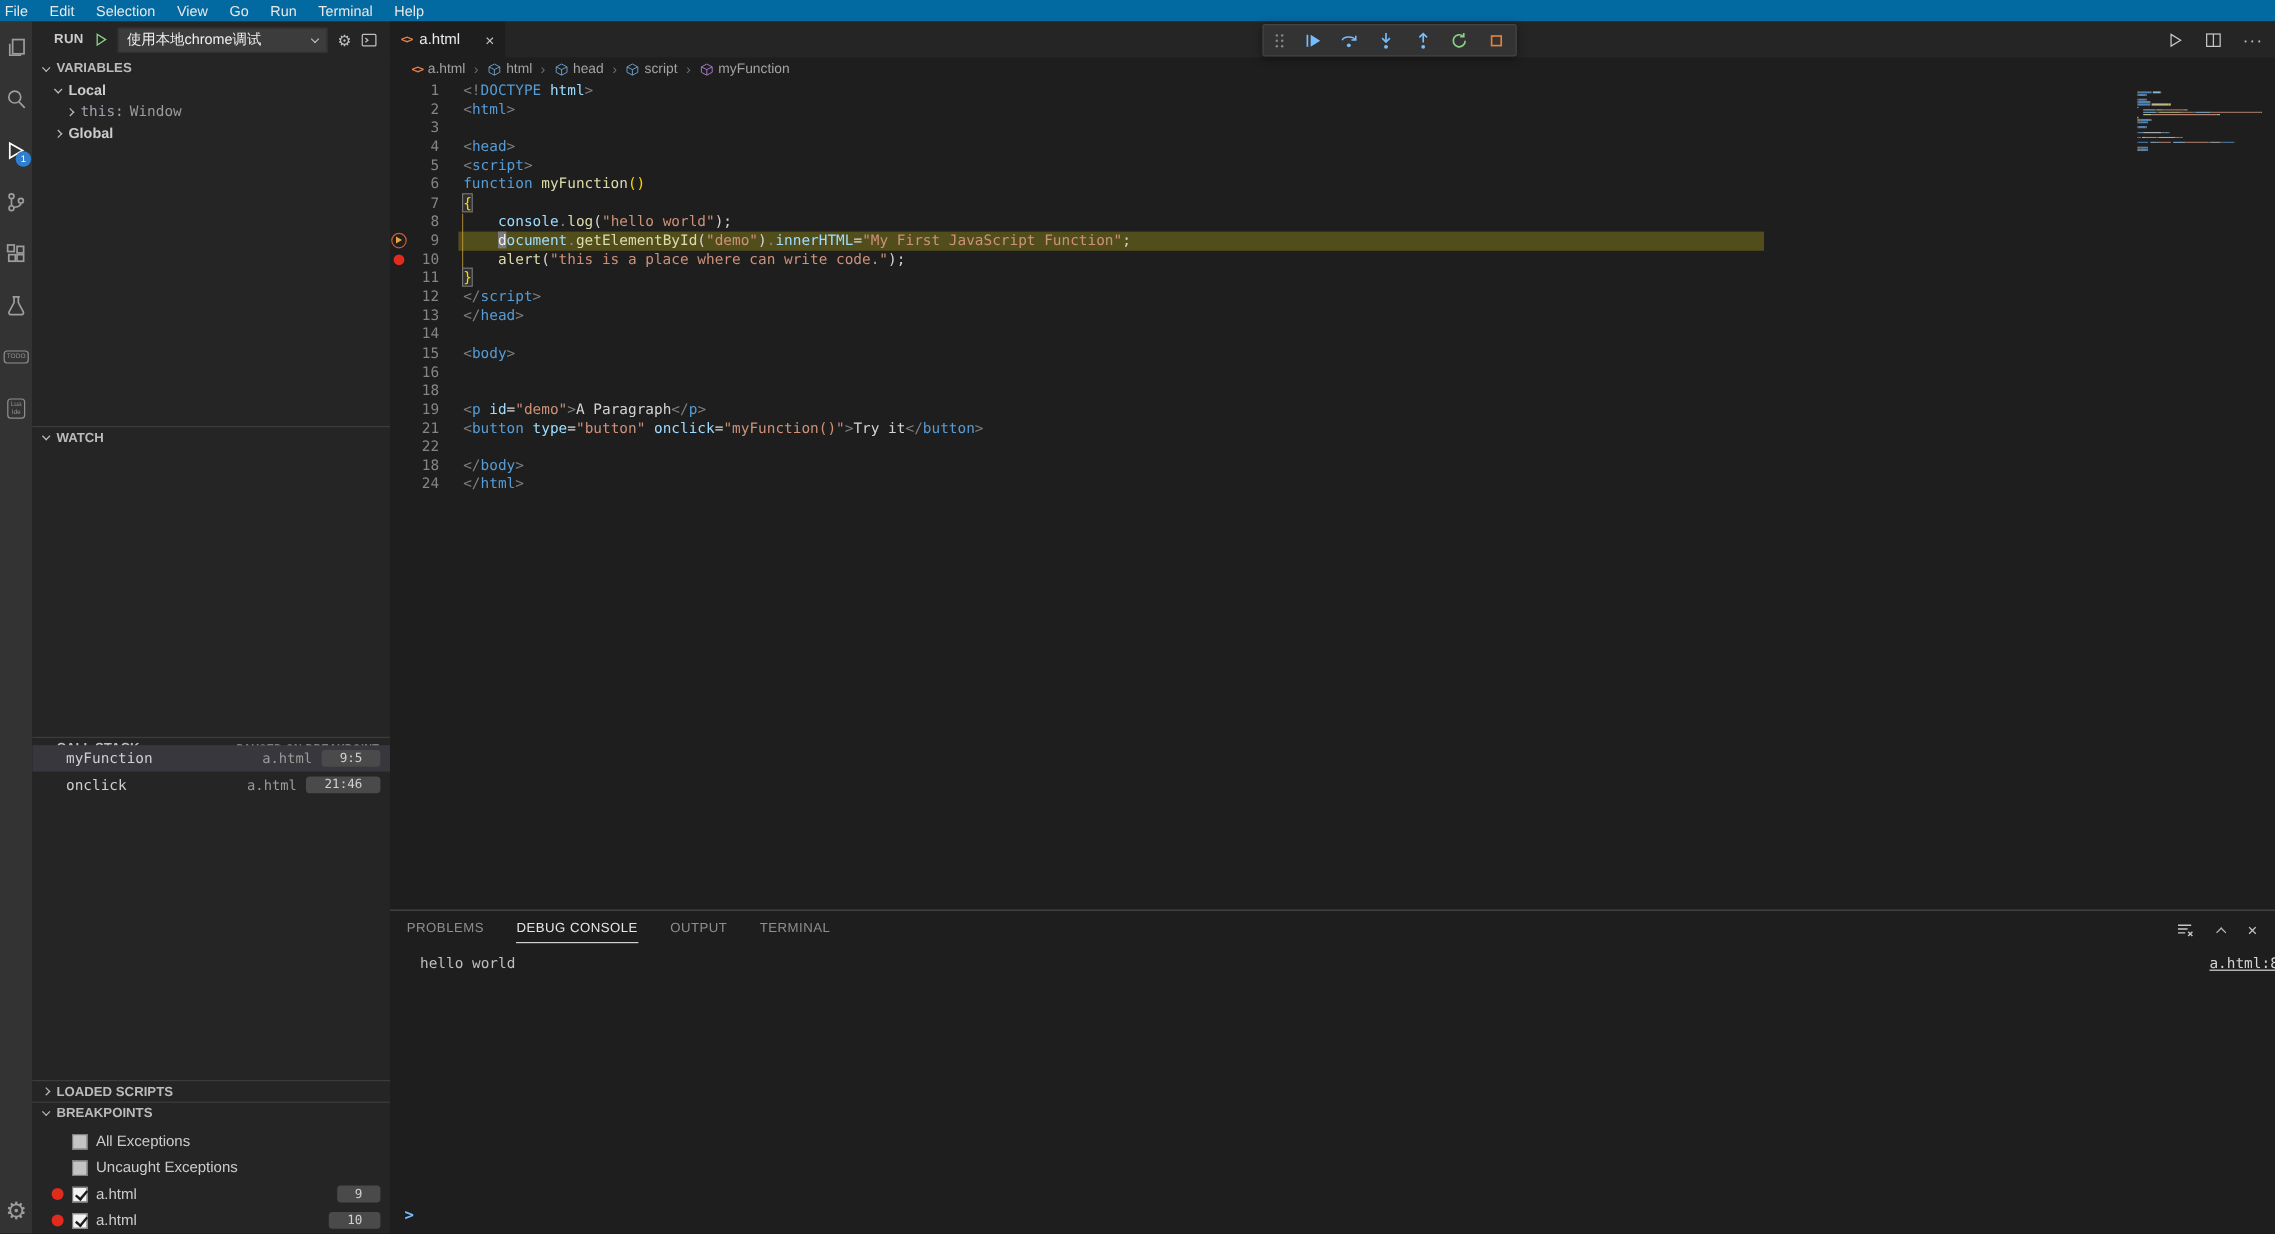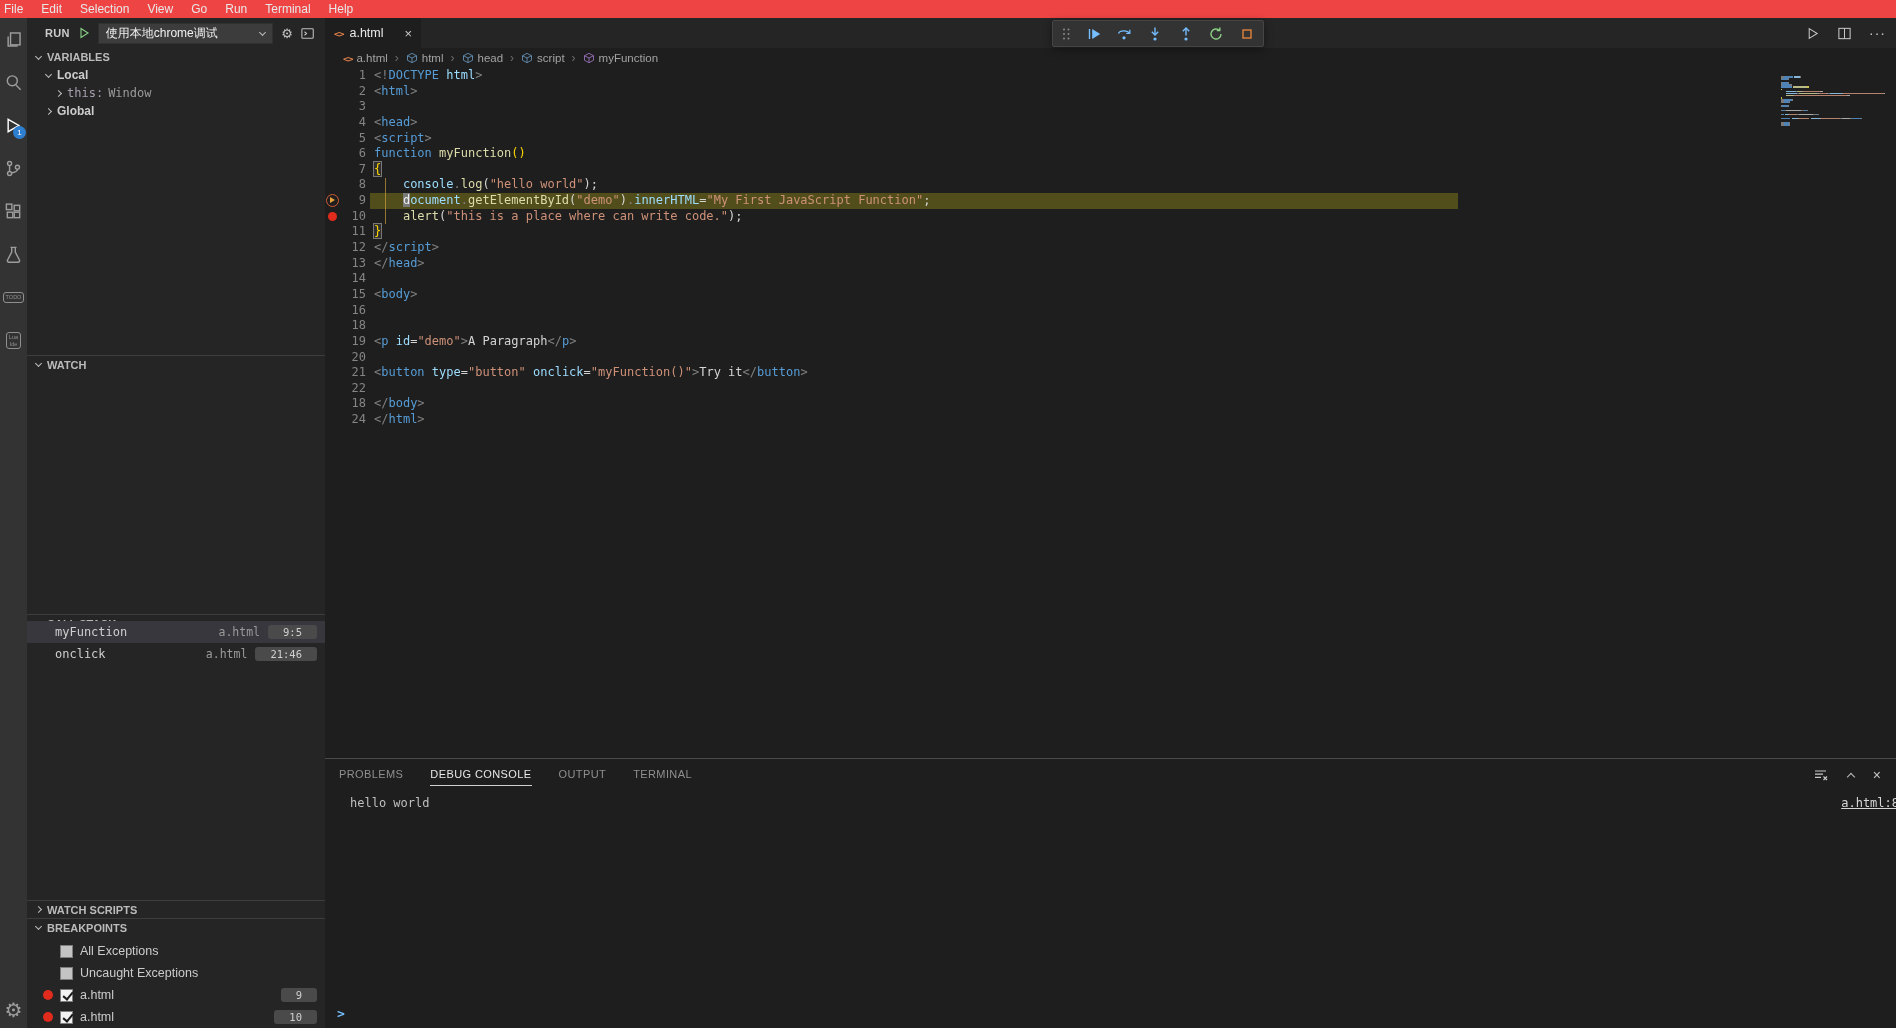--- a/index.html
+++ b/index.html
@@ -1,19 +1,19 @@
 <!DOCTYPE html>
 <html><head>
 <meta charset="utf-8">
 <style>
   *{margin:0;padding:0;box-sizing:border-box}
   html,body{width:1896px;height:1028px;overflow:hidden;background:#1e1e1e;font-family:"Liberation Sans",sans-serif;-webkit-font-smoothing:antialiased}
 
   
-  #titlebar{height:18px;background:#ef4444;display:flex;align-items:center;color:#e8e8e8;font-size:12px}
+  #titlebar{height:18px;background:#0369a1;display:flex;align-items:center;color:#e8e8e8;font-size:12px}
   .menu-item{padding:0 9px;line-height:18px;cursor:default}
   .menu-item:first-child{margin-left:-5px}
 
   #main{display:flex;height:1010px}
 
   
   #activitybar{width:27px;background:#333333;display:flex;flex-direction:column;align-items:center;position:relative;flex:none}
   .ab-item{height:43px;width:100%;display:flex;align-items:center;justify-content:center;position:relative}
   .ab-item svg{stroke:#9d9d9d;fill:none;stroke-width:1.2}
   .ab-item.active svg{stroke:#ffffff}
@@ -62,21 +62,21 @@
 
   
   #debug-toolbar{position:absolute;left:727px;top:2px;width:212px;height:27px;background:#333333;border:1px solid #454545;border-radius:2px;display:flex;align-items:center;justify-content:space-between;padding:0 8px;box-shadow:0 2px 8px rgba(0,0,0,.4);z-index:5}
   #debug-toolbar svg{display:block}
 
   
   #code-region{position:absolute;top:50px;left:0;right:0}
   .crow{display:flex;height:15.65px;line-height:15.65px;font-family:"DejaVu Sans Mono",monospace;font-size:12px;white-space:pre}
   .crow .glyph{width:17px;position:relative;flex:none}
   .crow .lnum{width:24px;text-align:right;color:#858585;flex:none}
-  .crow .codecell{margin-left:8px;position:relative}
+  .crow .codecell{margin-left:20px;position:relative}
   .codecell span{position:relative;z-index:1}
   .debug-line .codecell::before{content:"";position:absolute;left:-4px;top:0;width:1088px;height:100%;background:#524e1b;z-index:0}
   .bp-cur{position:absolute;left:1px;top:1px;width:13px;height:13px;border:1.6px solid #ce5a33;border-radius:50%}
   .bp-cur::after{content:"";position:absolute;left:3px;top:2px;border-left:5px solid #e8a33d;border-top:3.5px solid transparent;border-bottom:3.5px solid transparent}
   .bp-dot{position:absolute;left:3px;top:3.5px;width:9px;height:9px;border-radius:50%;background:#e02b1d}
   #bracket-guide{position:absolute;left:60px;top:110px;height:46px;width:1px;background:rgba(214,164,62,.65)}
   .tk-punct{color:#808080}.tk-tag{color:#569cd6}.tk-attr{color:#9cdcfe}.tk-str{color:#ce9178}
   .tk-kw{color:#569cd6}.tk-fn{color:#dcdcaa}.tk-var{color:#9cdcfe}.tk-plain{color:#d4d4d4}
   .tk-brace{color:#ffd700}.tk-op{color:#d4d4d4}
   .tk-cursor{color:#ededed;background:#7a7a7a}
@@ -222,21 +222,21 @@
         </div>
         <div class="cs-row">
           <span>onclick</span>
           <span class="cs-file">a.html</span>
           <span class="badge">21:46</span>
         </div>
       </div>
 
     <div class="sec-h bordered" style="top:882px">
       <span class="chev right"></span>
-      <span>WATCH SCRIPTS</span>
+      <span>LOADED SCRIPTS</span>
     </div>
     <div class="sec-h bordered" style="top:900px">
       <span class="chev down"></span>
       <span>BREAKPOINTS</span>
     </div>
     <div style="position:absolute;top:922px;left:0;right:0">
         <div class="bp-row">
           <span class="bp-spacer"></span>
           <span class="cb"></span>
           <span>All Exceptions</span>
@@ -379,21 +379,20 @@
           <div class="crow debug-line"><span class="glyph"><span class="bp-cur"></span></span><span class="lnum">9</span><span class="codecell"><span class="tk-plain">    </span><span class="tk-cursor">d</span><span class="tk-var">ocument</span><span class="tk-punct">.</span><span class="tk-fn">getElementById</span><span class="tk-plain">(</span><span class="tk-str">"demo"</span><span class="tk-plain">)</span><span class="tk-punct">.</span><span class="tk-attr">innerHTML</span><span class="tk-op">=</span><span class="tk-str">"My First JavaScript Function"</span><span class="tk-plain">;</span></span></div>
           <div class="crow"><span class="glyph"><span class="bp-dot"></span></span><span class="lnum">10</span><span class="codecell"><span class="tk-plain">    </span><span class="tk-fn">alert</span><span class="tk-plain">(</span><span class="tk-str">"this is a place where can write code."</span><span class="tk-plain">);</span></span></div>
           <div class="crow"><span class="glyph"></span><span class="lnum">11</span><span class="codecell"><span class="tk-brace-match">}</span></span></div>
           <div class="crow"><span class="glyph"></span><span class="lnum">12</span><span class="codecell"><span class="tk-punct">&lt;/</span><span class="tk-tag">script</span><span class="tk-punct">&gt;</span></span></div>
           <div class="crow"><span class="glyph"></span><span class="lnum">13</span><span class="codecell"><span class="tk-punct">&lt;/</span><span class="tk-tag">head</span><span class="tk-punct">&gt;</span></span></div>
           <div class="crow"><span class="glyph"></span><span class="lnum">14</span><span class="codecell"></span></div>
           <div class="crow"><span class="glyph"></span><span class="lnum">15</span><span class="codecell"><span class="tk-punct">&lt;</span><span class="tk-tag">body</span><span class="tk-punct">&gt;</span></span></div>
           <div class="crow"><span class="glyph"></span><span class="lnum">16</span><span class="codecell"></span></div>
           <div class="crow"><span class="glyph"></span><span class="lnum">18</span><span class="codecell"></span></div>
           <div class="crow"><span class="glyph"></span><span class="lnum">19</span><span class="codecell"><span class="tk-punct">&lt;</span><span class="tk-tag">p</span><span class="tk-plain"> </span><span class="tk-attr">id</span><span class="tk-op">=</span><span class="tk-str">"demo"</span><span class="tk-punct">&gt;</span><span class="tk-plain">A Paragraph</span><span class="tk-punct">&lt;/</span><span class="tk-tag">p</span><span class="tk-punct">&gt;</span></span></div>
-          <div class="crow"><span class="glyph"></span><span class="lnum">20</span><span class="codecell"></span></div>
           <div class="crow"><span class="glyph"></span><span class="lnum">21</span><span class="codecell"><span class="tk-punct">&lt;</span><span class="tk-tag">button</span><span class="tk-plain"> </span><span class="tk-attr">type</span><span class="tk-op">=</span><span class="tk-str">"button"</span><span class="tk-plain"> </span><span class="tk-attr">onclick</span><span class="tk-op">=</span><span class="tk-str">"myFunction()"</span><span class="tk-punct">&gt;</span><span class="tk-plain">Try it</span><span class="tk-punct">&lt;/</span><span class="tk-tag">button</span><span class="tk-punct">&gt;</span></span></div>
           <div class="crow"><span class="glyph"></span><span class="lnum">22</span><span class="codecell"></span></div>
           <div class="crow"><span class="glyph"></span><span class="lnum">18</span><span class="codecell"><span class="tk-punct">&lt;/</span><span class="tk-tag">body</span><span class="tk-punct">&gt;</span></span></div>
           <div class="crow"><span class="glyph"></span><span class="lnum">24</span><span class="codecell"><span class="tk-punct">&lt;/</span><span class="tk-tag">html</span><span class="tk-punct">&gt;</span></span></div>
         </div>
       <div id="bracket-guide"></div>
     </div>
 
     <div id="minimap">
         <div class="mm-row"><span class="mm-punct" style="width: 2.7px;"></span><span class="mm-tag" style="width: 9.45px;"></span><span class="mm-plain" style="width: 1.35px; background: transparent;"></span><span class="mm-attr" style="width: 5.4px;"></span><span class="mm-punct" style="width: 1.35px;"></span></div>

